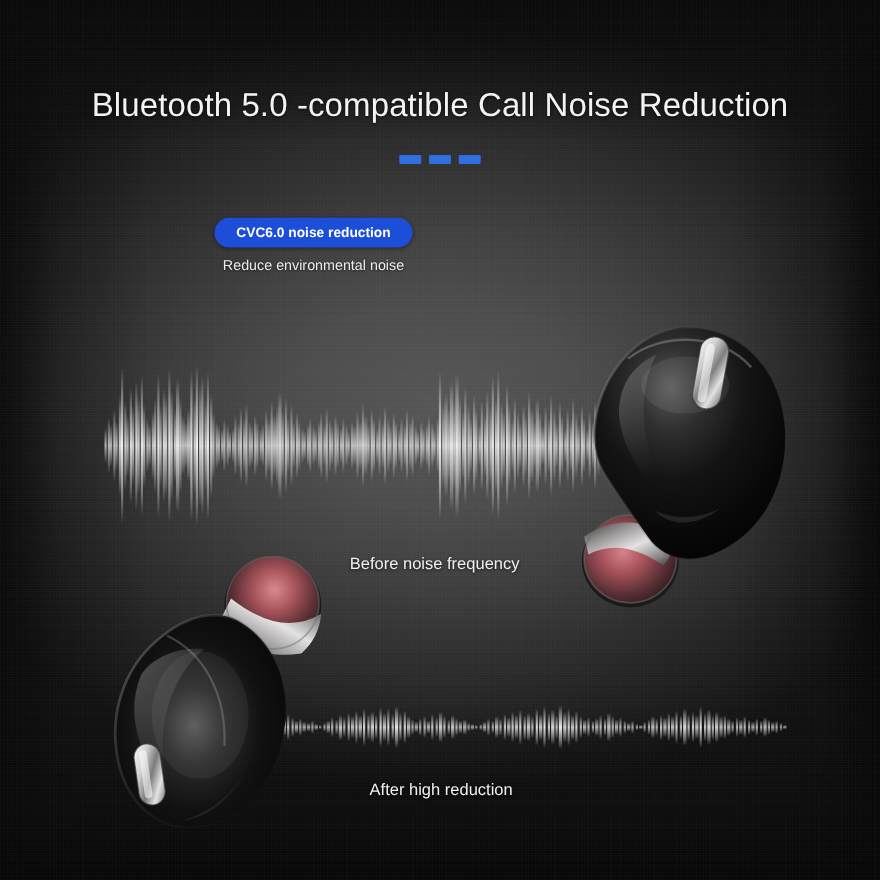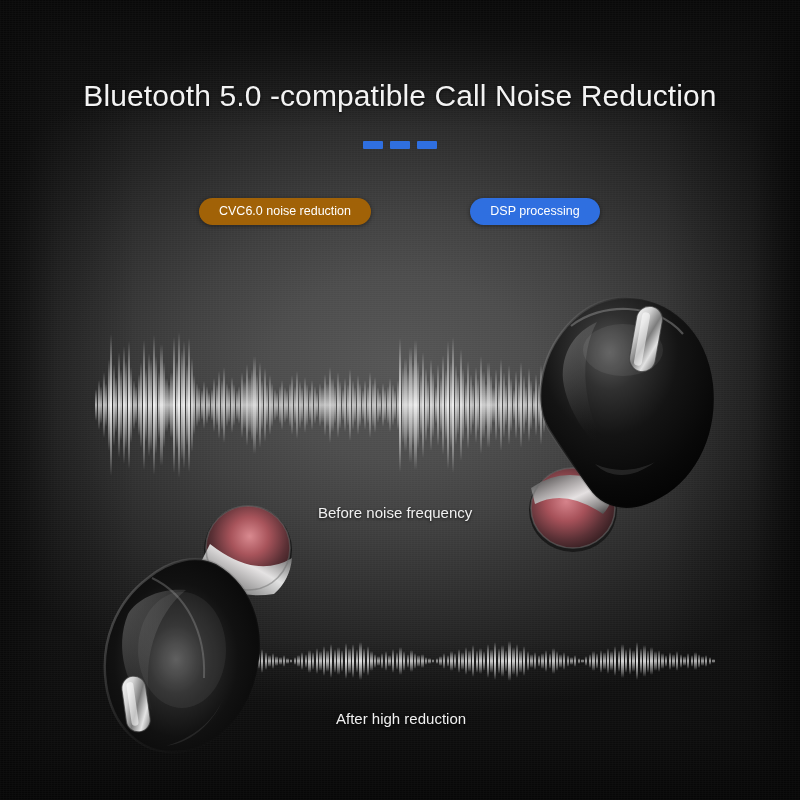--- a/index.html
+++ b/index.html
@@ -123,25 +123,25 @@
 
   <div class="title">Bluetooth 5.0 -compatible Call Noise Reduction</div>
 
   <div class="dashes" id="divider-dashes">
       <span class="dash" style="background: rgb(47, 111, 224);"></span>
       <span class="dash" style="background: rgb(47, 111, 224);"></span>
       <span class="dash" style="background: rgb(47, 111, 224);"></span>
     </div>
 
   <div class="feature" id="feature-cvc">
-    <span class="pill" style="background: #a16207;">CVC6.0 noise reduction</span>
+    <span class="pill" style="background: #1d4ed8; font-weight: bold;">CVC6.0 noise reduction</span>
+    <div class="feature-desc">Reduce environmental noise</div>
   </div>
 
   <div class="feature" id="feature-dsp">
-    <span class="pill" style="background: rgb(47, 111, 224);">DSP processing</span>
   </div>
 
   <div class="wave" id="wave-before" style="width: 455px;">
       <span class="bar" style="width: 2.1px; height: 32.56px; margin-right: 0.427778px; opacity: 0.65;"></span>
       <span class="bar" style="width: 2.1px; height: 50.32px; margin-right: 0.427778px; opacity: 0.7;"></span>
       <span class="bar" style="width: 2.1px; height: 38.48px; margin-right: 0.427778px; opacity: 0.67;"></span>
       <span class="bar" style="width: 2.1px; height: 66.6px; margin-right: 0.427778px; opacity: 0.75;"></span>
       <span class="bar" style="width: 2.1px; height: 44.4px; margin-right: 0.427778px; opacity: 0.69;"></span>
       <span class="bar" style="width: 2.1px; height: 91.76px; margin-right: 0.427778px; opacity: 0.83;"></span>
       <span class="bar" style="width: 2.1px; height: 142.08px; margin-right: 0.427778px; opacity: 0.98;"></span>

